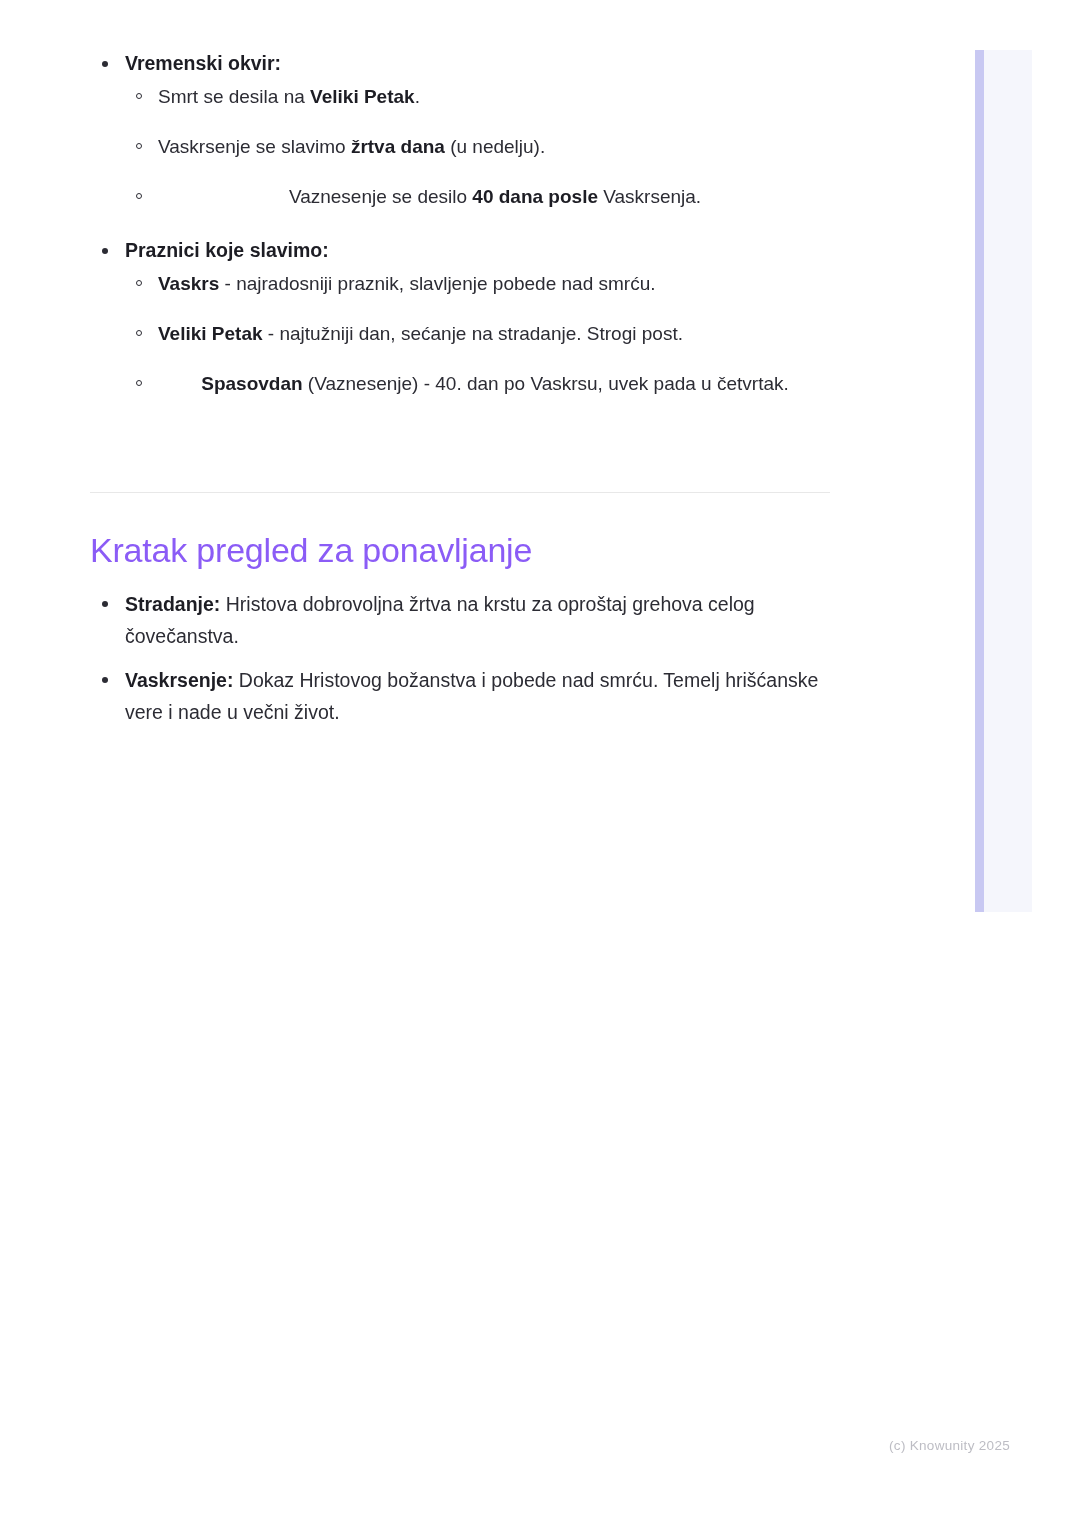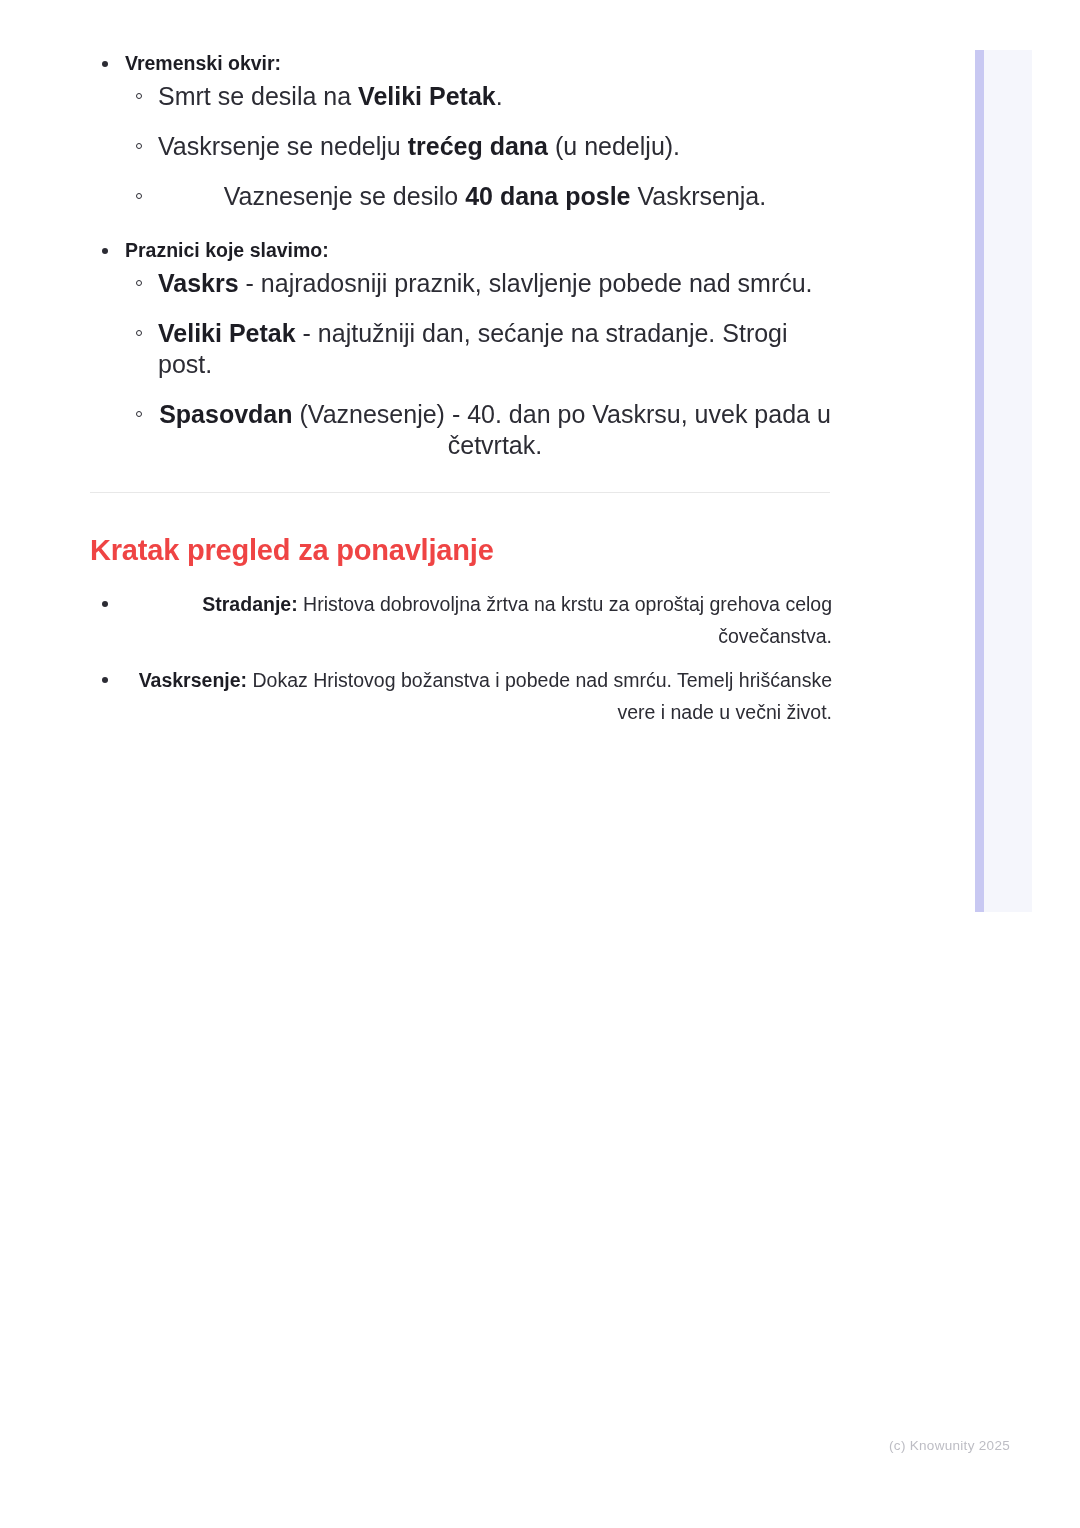--- a/index.html
+++ b/index.html
@@ -77,21 +77,21 @@
 
   ul.lvl2 {
     list-style: none;
     margin: 2px 0 0 0;
     padding: 0;
   }
   ul.lvl2 > li.l2 {
     position: relative;
     padding-left: 33px;
     margin: 0 0 19px 0;
-    font-size: 25px;
+    font-size: 19px;
     line-height: 31px;
     color: #2c2c34;
   }
   ul.lvl2 > li.l2:last-child { margin-bottom: 0; text-align: center; }
   ul.lvl2 > li.l2::before {
     content: "";
     position: absolute;
     left: 11px;
     top: 12px;
     width: 6px;
@@ -115,39 +115,38 @@
     width: 740px;
     height: 1px;
     background: #e8e8e8;
   }
 
   
   .section-heading {
     position: absolute;
     left: 90px;
     top: 531px;
-    font-size: 29px;
-    font-weight: 700;
+    font-size: 34px;
+    font-weight: 400;
     letter-spacing: -0.2px;
-    color: #ef4444;
+    color: #8b5cf6;
     line-height: 38px;
   }
 
   
   .summary {
     position: absolute;
     left: 90px;
     top: 588px;
     width: 742px;
   }
   ul.summary-list {
     list-style: none;
     margin: 0;
     padding: 0;
-    text-align: right;
   }
   ul.summary-list > li {
     position: relative;
     padding-left: 35px;
     margin: 0 0 12px 0;
     font-size: 19.5px;
     line-height: 32px;
     color: #2c2c34;
   }
   ul.summary-list > li:last-child { margin-bottom: 0; }
@@ -182,21 +181,21 @@
   <div class="side-accent-bar"></div>
 
   <div class="content">
 
     <div class="grp">
       <ul class="lvl1">
         <li class="l1">
           <strong>Vremenski okvir:</strong>
           <ul class="lvl2">
             <li class="l2"><span>Smrt se desila na </span><strong>Veliki Petak</strong><span>.</span></li>
-            <li class="l2"><span>Vaskrsenje se nedelju </span><strong>trećeg dana</strong><span> (u nedelju).</span></li>
+            <li class="l2"><span>Vaskrsenje se slavimo </span><strong>žrtva dana</strong><span> (u nedelju).</span></li>
             <li class="l2"><span>Vaznesenje se desilo </span><strong>40 dana posle</strong><span> Vaskrsenja.</span></li>
           </ul>
         </li>
       </ul>
     </div>
 
     <div class="grp">
       <ul class="lvl1">
         <li class="l1">
           <strong>Praznici koje slavimo:</strong>

